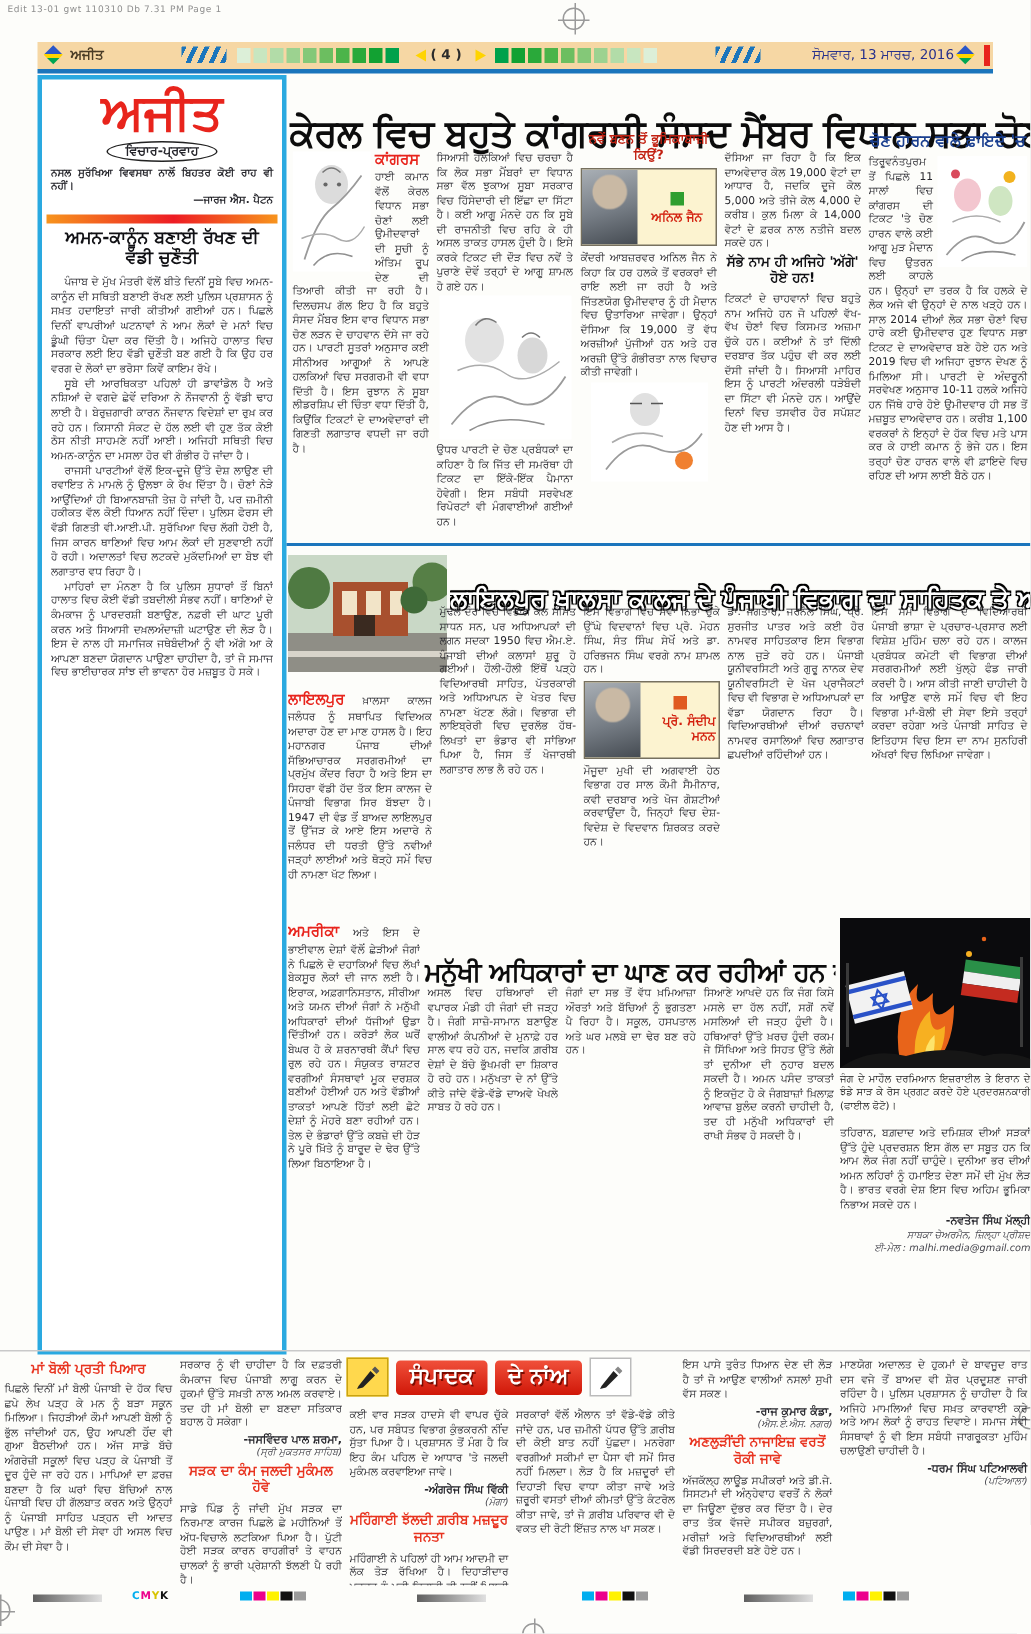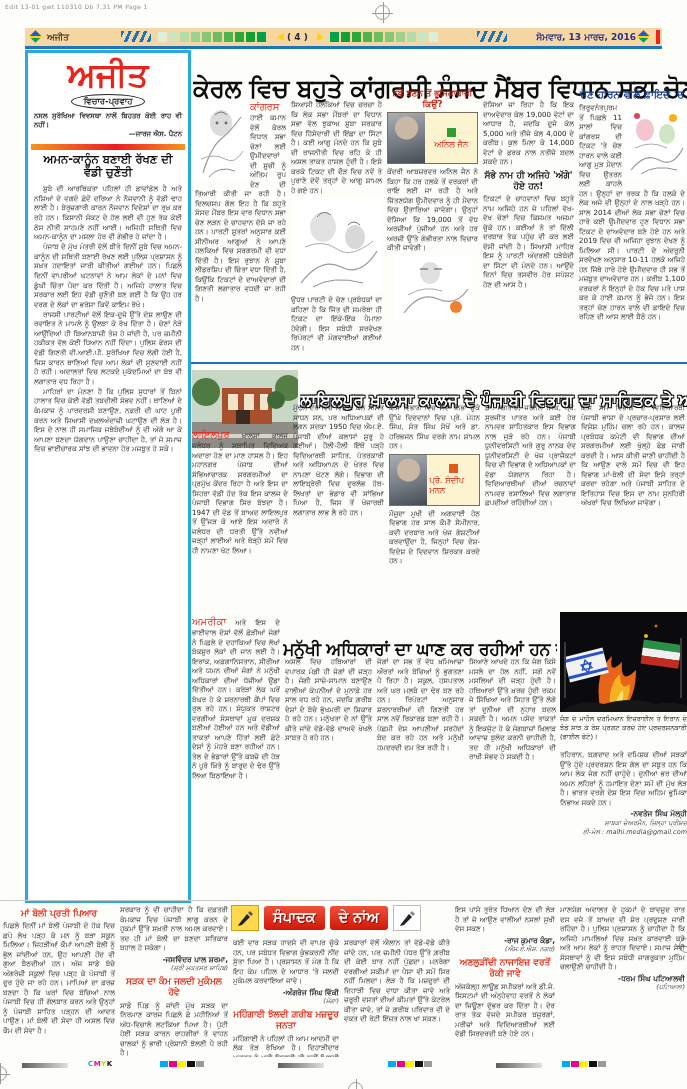--- a/index.html
+++ b/index.html
@@ -17,21 +17,21 @@
        background:linear-gradient(135deg,#2b57c8 45%,#ffd400 45% 65%,#00a651 65%)}
   .hdr-edition{position:absolute;left:22px;top:4px;font-size:9px;font-weight:bold;color:#4a3c26}
   .slash{position:absolute;top:3px;width:30px;height:11px;
        background:repeating-linear-gradient(115deg,#1b75bc 0 3px,rgba(0,0,0,0) 3px 7px)}
   .gsq{position:absolute;top:4px;display:flex;gap:2px}
   .gsq i{width:9px;height:10px;display:block}
   .hdr-page{position:absolute;top:4px;font-size:9px;font-weight:bold;color:#2b2b2b}
   .arr{position:absolute;top:5px;width:0;height:0;border-top:4px solid rgba(0,0,0,0);border-bottom:4px solid rgba(0,0,0,0)}
   .arr.l{border-right:7px solid #ffd400}
   .arr.r{border-left:7px solid #ffd400}
-  .hdr-date{position:absolute;top:4px;right:26px;font-size:9px;font-weight:bold;color:#26308c}
+  .hdr-date{position:absolute;top:4px;right:26px;font-size:9px;font-weight:normal;color:#26308c}
   .redtick{position:absolute;right:2px;top:2px;width:4px;height:14px;background:#e8241c}
   .rule-blue{position:absolute;left:25px;top:46px;width:637px;height:3px;background:#1b75bc}
   .rule-blue2{position:absolute;left:191px;top:362px;width:496px;height:2px;background:#1b75bc}
   .rule-gray{position:absolute;left:0;top:900px;width:687px;height:1px;background:#c9c9c9}
   
   .edbox{position:absolute;left:25px;top:50px;width:166px;height:853px;border:3px solid #2aa9e0;
          background:#fff;box-sizing:border-box;padding:5px 6px 4px}
   .mast-title{text-align:center;color:#e8241c;font-size:33px;font-weight:bold;line-height:1.02;
          font-family:"DejaVu Serif","Liberation Serif",serif}
   .mast-oval{width:max-content;max-width:90%;margin:2px auto 0;border:1.5px solid #222;border-radius:50%;
@@ -45,36 +45,36 @@
   
   .lead-head{position:absolute;left:193px;top:53px;width:494px;height:42px;font-size:25px;font-weight:bold;
         color:#0c0c0c;text-align:center;line-height:1.55;white-space:nowrap;overflow:hidden;letter-spacing:-.5px}
   .col-head{position:absolute;left:300px;top:372px;width:387px;height:30px;font-size:17px;font-weight:bold;
         text-align:center;color:#fff;white-space:nowrap;overflow:hidden;line-height:1.65;
         text-shadow:-1px -1px 0 #000,1px -1px 0 #000,-1px 1px 0 #000,1px 1px 0 #000,0 0 2px #000}
   .war-head{position:absolute;left:283px;top:621px;width:274px;height:30px;font-size:17.5px;font-weight:bold;
         color:#0c0c0c;text-align:center;white-space:nowrap;overflow:hidden;line-height:1.55;letter-spacing:-.4px}
   
   .art-col{position:absolute;font-size:7.1px;line-height:1.34;text-align:justify;color:#26262c;overflow:hidden}
-  .lead-word{color:#e8241c;font-weight:normal;font-size:10px}
+  .lead-word{color:#e8241c;font-weight:bold;font-size:10px}
   .sh-red{display:block;color:#c22112;font-weight:bold;font-size:8.6px;text-align:center;line-height:1.25;margin-bottom:2px}
   .sh-black{display:block;color:#101014;font-weight:bold;font-size:9px;text-align:center;line-height:1.25;margin:3px 0 2px}
   .sh-blue{display:block;color:#1a3f8f;font-weight:bold;font-size:10.5px;text-align:center;line-height:1.25;margin-bottom:2px}
   .float-l{float:left;margin:1px 3px 2px 0}
   .float-r{float:right;margin:1px 0 2px 3px}
   .sketch{background:#fff}
   .blk{display:block;margin:2px auto}
   
   .pbox{border:1px solid #76705f;background:#fcf3d0;display:flex;height:52px;margin:3px 0;box-sizing:border-box;overflow:hidden}
   .pbox .ph{width:42%;background:
         radial-gradient(circle at 50% 30%,#c9b9a4 11px,rgba(0,0,0,0) 12px),
         linear-gradient(165deg,#a9afb5 0%,#757c84 55%,#454b52 100%)}
   .pbox .cap{flex:1;display:flex;flex-direction:column;align-items:center;justify-content:center;gap:2px;padding:2px}
   .pbox .sq{width:9px;height:9px}
-  .pbox .nm{color:#d3210f;font-weight:normal;font-size:8.3px;text-align:left;line-height:1.25}
+  .pbox .nm{color:#d3210f;font-weight:bold;font-size:8.3px;text-align:right;line-height:1.25}
   .pbox.rev{flex-direction:row-reverse}
   .pbox.rev .ph{background:
         radial-gradient(circle at 50% 26%,#c2475f 10px,rgba(0,0,0,0) 11px),
         radial-gradient(circle at 50% 44%,#b98a66 7px,rgba(0,0,0,0) 8px),
         linear-gradient(175deg,#d8d2c6 0%,#9b948a 60%,#5a564f 100%)}
   
   .flag-cap{position:absolute;left:560px;top:715px;width:127px;font-size:6.7px;line-height:1.32;text-align:justify;color:#222}
   .sig{display:block;text-align:right;font-weight:bold;font-size:7.4px;margin-top:2px}
   .sig-sub{display:block;text-align:right;font-style:italic;font-size:6.5px;color:#44444c}
   
@@ -145,22 +145,22 @@
   <aside class="edbox">
     <div class="mast-title">ਅਜੀਤ</div>
     <div class="mast-oval">ਵਿਚਾਰ-ਪ੍ਰਵਾਹ</div>
     <div class="mast-quote">
       <span>ਨਸਲ ਸੁਰੱਖਿਆ ਵਿਵਸਥਾ ਨਾਲੋਂ ਬਿਹਤਰ ਕੋਈ ਰਾਹ ਵੀ ਨਹੀਂ।</span>
       <span class="mast-auth">—ਜਾਰਜ ਐਸ. ਪੈਟਨ</span>
     </div>
     <div class="ed-bar"></div>
     <div class="ed-head">ਅਮਨ-ਕਾਨੂੰਨ ਬਣਾਈ ਰੱਖਣ ਦੀ ਵੱਡੀ ਚੁਣੌਤੀ</div>
     <div class="ed-body">
+      <p>ਪੰਜਾਬ ਦੇ ਮੁੱਖ ਮੰਤਰੀ ਵੱਲੋਂ ਬੀਤੇ ਦਿਨੀਂ ਸੂਬੇ ਵਿਚ ਅਮਨ-ਕਾਨੂੰਨ ਦੀ ਸਥਿਤੀ ਬਣਾਈ ਰੱਖਣ ਲਈ ਪੁਲਿਸ ਪ੍ਰਸ਼ਾਸਨ ਨੂੰ ਸਖ਼ਤ ਹਦਾਇਤਾਂ ਜਾਰੀ ਕੀਤੀਆਂ ਗਈਆਂ ਹਨ। ਪਿਛਲੇ ਦਿਨੀਂ ਵਾਪਰੀਆਂ ਘਟਨਾਵਾਂ ਨੇ ਆਮ ਲੋਕਾਂ ਦੇ ਮਨਾਂ ਵਿਚ ਡੂੰਘੀ ਚਿੰਤਾ ਪੈਦਾ ਕਰ ਦਿੱਤੀ ਹੈ। ਅਜਿਹੇ ਹਾਲਾਤ ਵਿਚ ਸਰਕਾਰ ਲਈ ਇਹ ਵੱਡੀ ਚੁਣੌਤੀ ਬਣ ਗਈ ਹੈ ਕਿ ਉਹ ਹਰ ਵਰਗ ਦੇ ਲੋਕਾਂ ਦਾ ਭਰੋਸਾ ਕਿਵੇਂ ਕਾਇਮ ਰੱਖੇ।</p>
       <p>ਸੂਬੇ ਦੀ ਆਰਥਿਕਤਾ ਪਹਿਲਾਂ ਹੀ ਡਾਵਾਂਡੋਲ ਹੈ ਅਤੇ ਨਸ਼ਿਆਂ ਦੇ ਵਗਦੇ ਛੇਵੇਂ ਦਰਿਆ ਨੇ ਨੌਜਵਾਨੀ ਨੂੰ ਵੱਡੀ ਢਾਹ ਲਾਈ ਹੈ। ਬੇਰੁਜ਼ਗਾਰੀ ਕਾਰਨ ਨੌਜਵਾਨ ਵਿਦੇਸ਼ਾਂ ਦਾ ਰੁਖ਼ ਕਰ ਰਹੇ ਹਨ। ਕਿਸਾਨੀ ਸੰਕਟ ਦੇ ਹੱਲ ਲਈ ਵੀ ਹੁਣ ਤੱਕ ਕੋਈ ਠੋਸ ਨੀਤੀ ਸਾਹਮਣੇ ਨਹੀਂ ਆਈ। ਅਜਿਹੀ ਸਥਿਤੀ ਵਿਚ ਅਮਨ-ਕਾਨੂੰਨ ਦਾ ਮਸਲਾ ਹੋਰ ਵੀ ਗੰਭੀਰ ਹੋ ਜਾਂਦਾ ਹੈ।</p>
-      <p>ਪੰਜਾਬ ਦੇ ਮੁੱਖ ਮੰਤਰੀ ਵੱਲੋਂ ਬੀਤੇ ਦਿਨੀਂ ਸੂਬੇ ਵਿਚ ਅਮਨ-ਕਾਨੂੰਨ ਦੀ ਸਥਿਤੀ ਬਣਾਈ ਰੱਖਣ ਲਈ ਪੁਲਿਸ ਪ੍ਰਸ਼ਾਸਨ ਨੂੰ ਸਖ਼ਤ ਹਦਾਇਤਾਂ ਜਾਰੀ ਕੀਤੀਆਂ ਗਈਆਂ ਹਨ। ਪਿਛਲੇ ਦਿਨੀਂ ਵਾਪਰੀਆਂ ਘਟਨਾਵਾਂ ਨੇ ਆਮ ਲੋਕਾਂ ਦੇ ਮਨਾਂ ਵਿਚ ਡੂੰਘੀ ਚਿੰਤਾ ਪੈਦਾ ਕਰ ਦਿੱਤੀ ਹੈ। ਅਜਿਹੇ ਹਾਲਾਤ ਵਿਚ ਸਰਕਾਰ ਲਈ ਇਹ ਵੱਡੀ ਚੁਣੌਤੀ ਬਣ ਗਈ ਹੈ ਕਿ ਉਹ ਹਰ ਵਰਗ ਦੇ ਲੋਕਾਂ ਦਾ ਭਰੋਸਾ ਕਿਵੇਂ ਕਾਇਮ ਰੱਖੇ।</p>
       <p>ਰਾਜਸੀ ਪਾਰਟੀਆਂ ਵੱਲੋਂ ਇਕ-ਦੂਜੇ ਉੱਤੇ ਦੋਸ਼ ਲਾਉਣ ਦੀ ਰਵਾਇਤ ਨੇ ਮਾਮਲੇ ਨੂੰ ਉਲਝਾ ਕੇ ਰੱਖ ਦਿੱਤਾ ਹੈ। ਚੋਣਾਂ ਨੇੜੇ ਆਉਂਦਿਆਂ ਹੀ ਬਿਆਨਬਾਜ਼ੀ ਤੇਜ਼ ਹੋ ਜਾਂਦੀ ਹੈ, ਪਰ ਜ਼ਮੀਨੀ ਹਕੀਕਤ ਵੱਲ ਕੋਈ ਧਿਆਨ ਨਹੀਂ ਦਿੰਦਾ। ਪੁਲਿਸ ਫੋਰਸ ਦੀ ਵੱਡੀ ਗਿਣਤੀ ਵੀ.ਆਈ.ਪੀ. ਸੁਰੱਖਿਆ ਵਿਚ ਲੱਗੀ ਹੋਈ ਹੈ, ਜਿਸ ਕਾਰਨ ਥਾਣਿਆਂ ਵਿਚ ਆਮ ਲੋਕਾਂ ਦੀ ਸੁਣਵਾਈ ਨਹੀਂ ਹੋ ਰਹੀ। ਅਦਾਲਤਾਂ ਵਿਚ ਲਟਕਦੇ ਮੁਕੱਦਮਿਆਂ ਦਾ ਬੋਝ ਵੀ ਲਗਾਤਾਰ ਵਧ ਰਿਹਾ ਹੈ।</p>
       <p>ਮਾਹਿਰਾਂ ਦਾ ਮੰਨਣਾ ਹੈ ਕਿ ਪੁਲਿਸ ਸੁਧਾਰਾਂ ਤੋਂ ਬਿਨਾਂ ਹਾਲਾਤ ਵਿਚ ਕੋਈ ਵੱਡੀ ਤਬਦੀਲੀ ਸੰਭਵ ਨਹੀਂ। ਥਾਣਿਆਂ ਦੇ ਕੰਮਕਾਜ ਨੂੰ ਪਾਰਦਰਸ਼ੀ ਬਣਾਉਣ, ਨਫ਼ਰੀ ਦੀ ਘਾਟ ਪੂਰੀ ਕਰਨ ਅਤੇ ਸਿਆਸੀ ਦਖ਼ਲਅੰਦਾਜ਼ੀ ਘਟਾਉਣ ਦੀ ਲੋੜ ਹੈ। ਇਸ ਦੇ ਨਾਲ ਹੀ ਸਮਾਜਿਕ ਜਥੇਬੰਦੀਆਂ ਨੂੰ ਵੀ ਅੱਗੇ ਆ ਕੇ ਆਪਣਾ ਬਣਦਾ ਯੋਗਦਾਨ ਪਾਉਣਾ ਚਾਹੀਦਾ ਹੈ, ਤਾਂ ਜੋ ਸਮਾਜ ਵਿਚ ਭਾਈਚਾਰਕ ਸਾਂਝ ਦੀ ਭਾਵਨਾ ਹੋਰ ਮਜ਼ਬੂਤ ਹੋ ਸਕੇ।</p>
     </div>
   </aside>
 
   <h1 class="lead-head">ਕੇਰਲ ਵਿਚ ਬਹੁਤੇ ਕਾਂਗਰਸੀ ਸੰਸਦ ਮੈਂਬਰ ਵਿਧਾਨ ਸਭਾ ਚੋਣ ਲੜਨ ਦੇ ਇੱਛੁਕ</h1>
 
   <div class="art-col" style="left:195px;top:100px;width:91px;height:260px">
     <span class="lead-word">ਕਾਂਗਰਸ</span>
     <svg class="float-l sketch" width="52" height="80" viewBox="0 0 52 80">
@@ -242,21 +242,21 @@
     <rect x="52" y="24" width="10" height="16" fill="#f2e4c8"></rect>
     <rect x="68" y="24" width="8" height="16" fill="#f2e4c8"></rect>
     <rect x="44" y="40" width="14" height="14" fill="#3a2a20"></rect>
     <circle cx="14" cy="22" r="14" fill="#4f7a42"></circle>
     <circle cx="96" cy="18" r="13" fill="#567f46"></circle>
     <circle cx="84" cy="30" r="9" fill="#3f6a38"></circle>
     <rect x="0" y="64" width="106" height="4" fill="#d8d4ca"></rect>
   </svg>
   <h2 class="col-head">ਲਾਇਲਪੁਰ ਖ਼ਾਲਸਾ ਕਾਲਜ ਦੇ ਪੰਜਾਬੀ ਵਿਭਾਗ ਦਾ ਸਾਹਿਤਕ ਤੇ ਅਕਾਦਮਿਕ ਯੋਗਦਾਨ</h2>
 
-  <div class="art-col" style="left:192px;top:428px;width:96px;height:174px">
+  <div class="art-col" style="left:192px;top:460px;width:96px;height:174px">
     <span class="lead-word">ਲਾਇਲਪੁਰ</span>
     <span>ਖ਼ਾਲਸਾ ਕਾਲਜ ਜਲੰਧਰ ਨੂੰ ਸਥਾਪਿਤ ਵਿਦਿਅਕ ਅਦਾਰਾ ਹੋਣ ਦਾ ਮਾਣ ਹਾਸਲ ਹੈ। ਇਹ ਮਹਾਨਗਰ ਪੰਜਾਬ ਦੀਆਂ ਸੱਭਿਆਚਾਰਕ ਸਰਗਰਮੀਆਂ ਦਾ ਪ੍ਰਮੁੱਖ ਕੇਂਦਰ ਰਿਹਾ ਹੈ ਅਤੇ ਇਸ ਦਾ ਸਿਹਰਾ ਵੱਡੀ ਹੱਦ ਤੱਕ ਇਸ ਕਾਲਜ ਦੇ ਪੰਜਾਬੀ ਵਿਭਾਗ ਸਿਰ ਬੱਝਦਾ ਹੈ। 1947 ਦੀ ਵੰਡ ਤੋਂ ਬਾਅਦ ਲਾਇਲਪੁਰ ਤੋਂ ਉੱਜੜ ਕੇ ਆਏ ਇਸ ਅਦਾਰੇ ਨੇ ਜਲੰਧਰ ਦੀ ਧਰਤੀ ਉੱਤੇ ਨਵੀਆਂ ਜੜ੍ਹਾਂ ਲਾਈਆਂ ਅਤੇ ਥੋੜ੍ਹੇ ਸਮੇਂ ਵਿਚ ਹੀ ਨਾਮਣਾ ਖੱਟ ਲਿਆ।</span>
   </div>
   <div class="art-col" style="left:293px;top:403px;width:91px;height:223px">
     <span>ਮੁੱਢਲੇ ਦੌਰ ਵਿਚ ਵਿਭਾਗ ਕੋਲ ਸੀਮਤ ਸਾਧਨ ਸਨ, ਪਰ ਅਧਿਆਪਕਾਂ ਦੀ ਲਗਨ ਸਦਕਾ 1950 ਵਿਚ ਐਮ.ਏ. ਪੰਜਾਬੀ ਦੀਆਂ ਕਲਾਸਾਂ ਸ਼ੁਰੂ ਹੋ ਗਈਆਂ। ਹੌਲੀ-ਹੌਲੀ ਇੱਥੋਂ ਪੜ੍ਹੇ ਵਿਦਿਆਰਥੀ ਸਾਹਿਤ, ਪੱਤਰਕਾਰੀ ਅਤੇ ਅਧਿਆਪਨ ਦੇ ਖੇਤਰ ਵਿਚ ਨਾਮਣਾ ਖੱਟਣ ਲੱਗੇ। ਵਿਭਾਗ ਦੀ ਲਾਇਬ੍ਰੇਰੀ ਵਿਚ ਦੁਰਲੱਭ ਹੱਥ-ਲਿਖਤਾਂ ਦਾ ਭੰਡਾਰ ਵੀ ਸਾਂਭਿਆ ਪਿਆ ਹੈ, ਜਿਸ ਤੋਂ ਖੋਜਾਰਥੀ ਲਗਾਤਾਰ ਲਾਭ ਲੈ ਰਹੇ ਹਨ।</span>
   </div>
   <div class="art-col" style="left:389px;top:403px;width:91px;height:223px">
     <span>ਇਸ ਵਿਭਾਗ ਵਿਚ ਸੇਵਾ ਨਿਭਾ ਚੁੱਕੇ ਉੱਘੇ ਵਿਦਵਾਨਾਂ ਵਿਚ ਪ੍ਰੋ. ਮੋਹਨ ਸਿੰਘ, ਸੰਤ ਸਿੰਘ ਸੇਖੋਂ ਅਤੇ ਡਾ. ਹਰਿਭਜਨ ਸਿੰਘ ਵਰਗੇ ਨਾਮ ਸ਼ਾਮਲ ਹਨ।</span>
     <div class="pbox">
       <div class="ph"></div>
@@ -278,21 +278,20 @@
 
   <div class="art-col" style="left:192px;top:615px;width:88px;height:283px">
     <span class="lead-word">ਅਮਰੀਕਾ</span>
     <span>ਅਤੇ ਇਸ ਦੇ ਭਾਈਵਾਲ ਦੇਸ਼ਾਂ ਵੱਲੋਂ ਛੇੜੀਆਂ ਜੰਗਾਂ ਨੇ ਪਿਛਲੇ ਦੋ ਦਹਾਕਿਆਂ ਵਿਚ ਲੱਖਾਂ ਬੇਕਸੂਰ ਲੋਕਾਂ ਦੀ ਜਾਨ ਲਈ ਹੈ। ਇਰਾਕ, ਅਫ਼ਗਾਨਿਸਤਾਨ, ਸੀਰੀਆ ਅਤੇ ਯਮਨ ਦੀਆਂ ਜੰਗਾਂ ਨੇ ਮਨੁੱਖੀ ਅਧਿਕਾਰਾਂ ਦੀਆਂ ਧੱਜੀਆਂ ਉਡਾ ਦਿੱਤੀਆਂ ਹਨ। ਕਰੋੜਾਂ ਲੋਕ ਘਰੋਂ ਬੇਘਰ ਹੋ ਕੇ ਸ਼ਰਨਾਰਥੀ ਕੈਂਪਾਂ ਵਿਚ ਰੁਲ ਰਹੇ ਹਨ। ਸੰਯੁਕਤ ਰਾਸ਼ਟਰ ਵਰਗੀਆਂ ਸੰਸਥਾਵਾਂ ਮੂਕ ਦਰਸ਼ਕ ਬਣੀਆਂ ਹੋਈਆਂ ਹਨ ਅਤੇ ਵੱਡੀਆਂ ਤਾਕਤਾਂ ਆਪਣੇ ਹਿੱਤਾਂ ਲਈ ਛੋਟੇ ਦੇਸ਼ਾਂ ਨੂੰ ਮੋਹਰੇ ਬਣਾ ਰਹੀਆਂ ਹਨ। ਤੇਲ ਦੇ ਭੰਡਾਰਾਂ ਉੱਤੇ ਕਬਜ਼ੇ ਦੀ ਹੋੜ ਨੇ ਪੂਰੇ ਖ਼ਿੱਤੇ ਨੂੰ ਬਾਰੂਦ ਦੇ ਢੇਰ ਉੱਤੇ ਲਿਆ ਬਿਠਾਇਆ ਹੈ।</span>
   </div>
   <div class="art-col" style="left:285px;top:657px;width:87px;height:241px">
     <span>ਅਸਲ ਵਿਚ ਹਥਿਆਰਾਂ ਦੀ ਵਪਾਰਕ ਮੰਡੀ ਹੀ ਜੰਗਾਂ ਦੀ ਜੜ੍ਹ ਹੈ। ਜੰਗੀ ਸਾਜ਼ੋ-ਸਾਮਾਨ ਬਣਾਉਣ ਵਾਲੀਆਂ ਕੰਪਨੀਆਂ ਦੇ ਮੁਨਾਫ਼ੇ ਹਰ ਸਾਲ ਵਧ ਰਹੇ ਹਨ, ਜਦਕਿ ਗ਼ਰੀਬ ਦੇਸ਼ਾਂ ਦੇ ਬੱਚੇ ਭੁੱਖਮਰੀ ਦਾ ਸ਼ਿਕਾਰ ਹੋ ਰਹੇ ਹਨ। ਮਨੁੱਖਤਾ ਦੇ ਨਾਂ ਉੱਤੇ ਕੀਤੇ ਜਾਂਦੇ ਵੱਡੇ-ਵੱਡੇ ਦਾਅਵੇ ਖੋਖਲੇ ਸਾਬਤ ਹੋ ਰਹੇ ਹਨ।</span>
   </div>
   <div class="art-col" style="left:377px;top:657px;width:87px;height:241px">
     <span>ਜੰਗਾਂ ਦਾ ਸਭ ਤੋਂ ਵੱਧ ਖ਼ਮਿਆਜ਼ਾ ਔਰਤਾਂ ਅਤੇ ਬੱਚਿਆਂ ਨੂੰ ਭੁਗਤਣਾ ਪੈ ਰਿਹਾ ਹੈ। ਸਕੂਲ, ਹਸਪਤਾਲ ਅਤੇ ਘਰ ਮਲਬੇ ਦਾ ਢੇਰ ਬਣ ਰਹੇ ਹਨ।</span>
-    <span>ਰਿਪੋਰਟਾਂ ਅਨੁਸਾਰ ਸ਼ਰਨਾਰਥੀਆਂ ਦੀ ਗਿਣਤੀ ਹਰ ਸਾਲ ਨਵੇਂ ਰਿਕਾਰਡ ਬਣਾ ਰਹੀ ਹੈ। ਪੱਛਮੀ ਦੇਸ਼ ਆਪਣੀਆਂ ਸਰਹੱਦਾਂ ਬੰਦ ਕਰ ਰਹੇ ਹਨ ਅਤੇ ਮਨੁੱਖੀ ਹਮਦਰਦੀ ਦਮ ਤੋੜ ਰਹੀ ਹੈ।</span>
   </div>
   <div class="art-col" style="left:469px;top:657px;width:87px;height:241px">
     <span>ਸਿਆਣੇ ਆਖਦੇ ਹਨ ਕਿ ਜੰਗ ਕਿਸੇ ਮਸਲੇ ਦਾ ਹੱਲ ਨਹੀਂ, ਸਗੋਂ ਨਵੇਂ ਮਸਲਿਆਂ ਦੀ ਜੜ੍ਹ ਹੁੰਦੀ ਹੈ। ਹਥਿਆਰਾਂ ਉੱਤੇ ਖ਼ਰਚ ਹੁੰਦੀ ਰਕਮ ਜੇ ਸਿੱਖਿਆ ਅਤੇ ਸਿਹਤ ਉੱਤੇ ਲੱਗੇ ਤਾਂ ਦੁਨੀਆ ਦੀ ਨੁਹਾਰ ਬਦਲ ਸਕਦੀ ਹੈ। ਅਮਨ ਪਸੰਦ ਤਾਕਤਾਂ ਨੂੰ ਇਕਜੁੱਟ ਹੋ ਕੇ ਜੰਗਬਾਜ਼ਾਂ ਖ਼ਿਲਾਫ਼ ਆਵਾਜ਼ ਬੁਲੰਦ ਕਰਨੀ ਚਾਹੀਦੀ ਹੈ, ਤਦ ਹੀ ਮਨੁੱਖੀ ਅਧਿਕਾਰਾਂ ਦੀ ਰਾਖੀ ਸੰਭਵ ਹੋ ਸਕਦੀ ਹੈ।</span>
   </div>
 
   <svg class="abs" style="left:560px;top:612px" width="127" height="100" viewBox="0 0 127 100">
     <rect width="127" height="100" fill="#0b0b0d"></rect>
     <path d="M40 96 Q34 60 52 44 Q48 64 62 50 Q60 74 76 58 Q76 84 64 96 Z" fill="#e8641a"></path>
     <path d="M50 96 Q48 72 60 62 Q60 80 70 72 Q70 88 62 96 Z" fill="#f7b021"></path>
     <path d="M56 96 Q56 84 63 78 Q64 88 60 96 Z" fill="#fde46a"></path>

